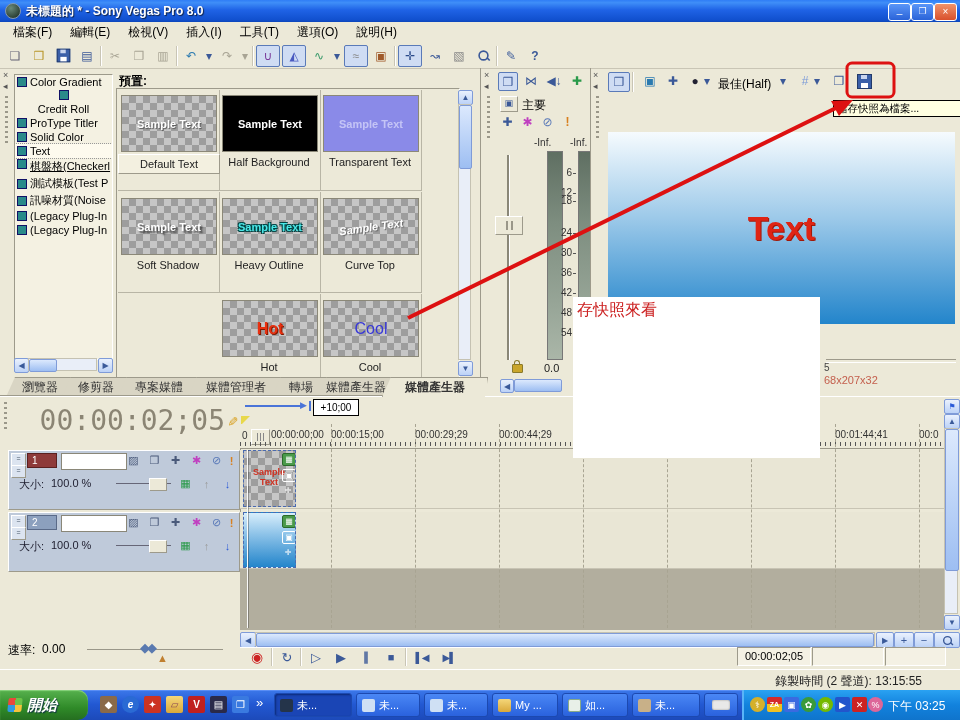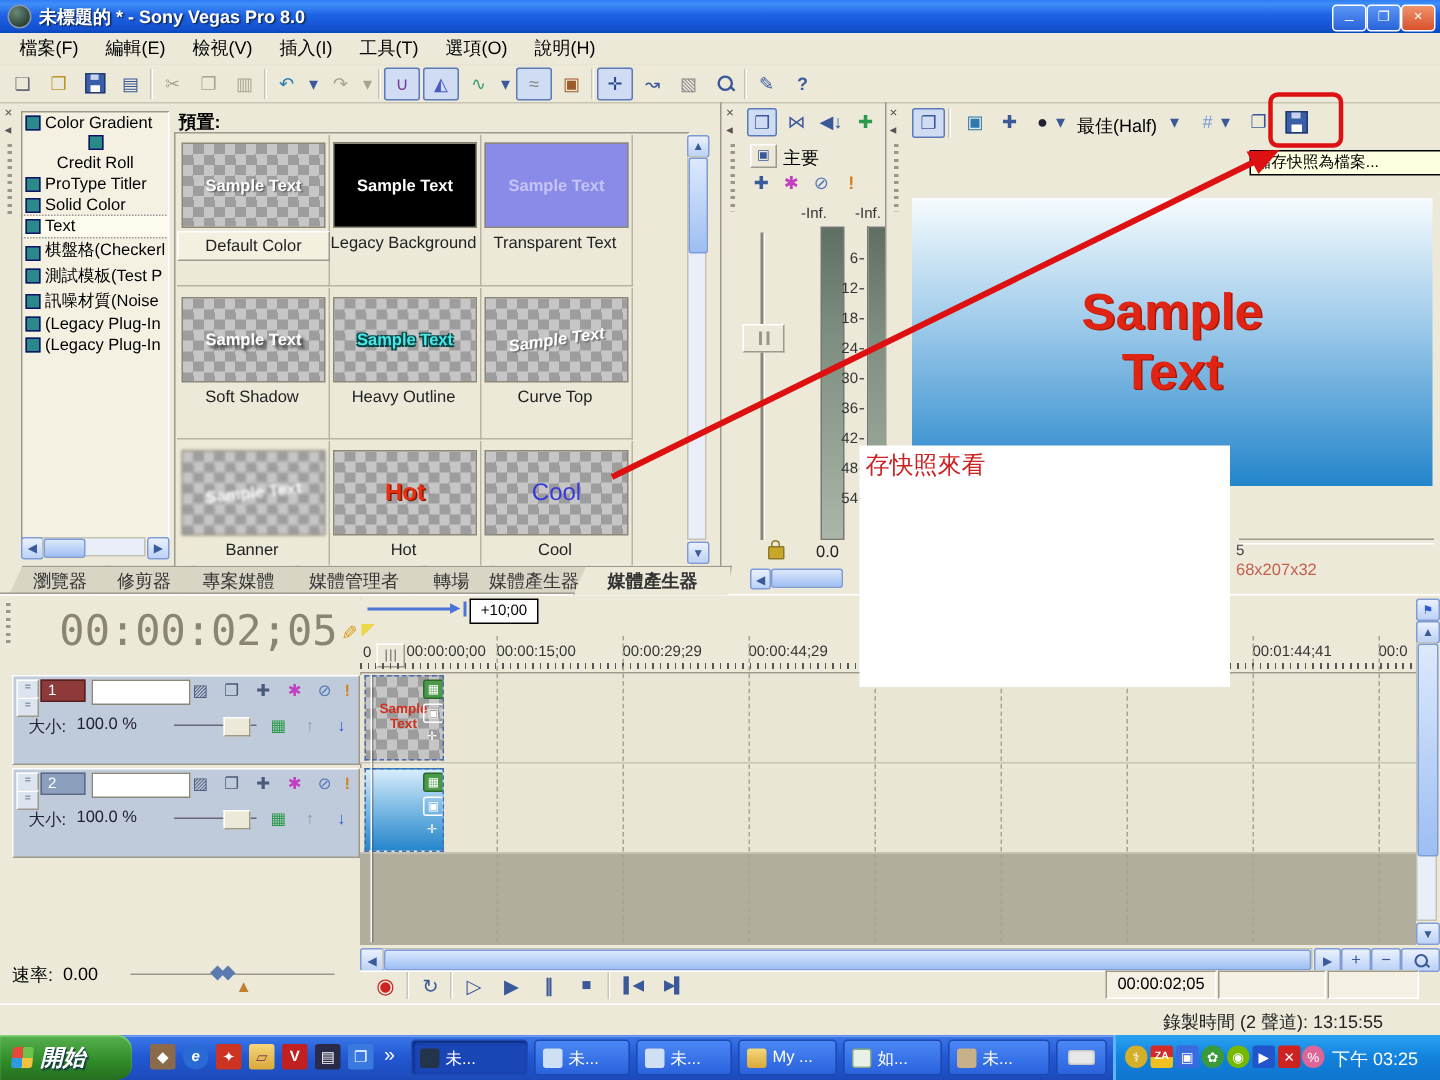--- a/index.html
+++ b/index.html
@@ -125,21 +125,21 @@
         <span>ProType Titler</span>
       </div>
     <div style="display:flex;align-items:center;gap:3px;padding:1px 2px;font-size:11px;white-space:nowrap;">
         <span style="width:8px;height:8px;background:#2a8a8a;border:1px solid #116;flex:0 0 auto;"></span>
         <span>Solid Color</span>
       </div>
     <div style="display:flex;align-items:center;gap:3px;padding:1px 2px;font-size:11px;white-space:nowrap;background:#fdfaee;outline:1px dotted #999;">
         <span style="width:8px;height:8px;background:#2a8a8a;border:1px solid #116;flex:0 0 auto;"></span>
         <span>Text</span>
       </div>
-    <div style="display:flex;align-items:flex-end;gap:3px;padding:1px 2px;font-size:11px;white-space:nowrap;">
+    <div style="display:flex;align-items:flex-start;gap:3px;padding:1px 2px;font-size:11px;white-space:nowrap;text-decoration:underline;">
         <span style="width:8px;height:8px;background:#2a8a8a;border:1px solid #116;flex:0 0 auto;"></span>
         <span>棋盤格(Checkerl</span>
       </div>
     <div style="display:flex;align-items:center;gap:3px;padding:1px 2px;font-size:11px;white-space:nowrap;">
         <span style="width:8px;height:8px;background:#2a8a8a;border:1px solid #116;flex:0 0 auto;"></span>
         <span>測試模板(Test P</span>
       </div>
     <div style="display:flex;align-items:center;gap:3px;padding:1px 2px;font-size:11px;white-space:nowrap;">
         <span style="width:8px;height:8px;background:#2a8a8a;border:1px solid #116;flex:0 0 auto;"></span>
         <span>訊噪材質(Noise</span>
@@ -157,25 +157,25 @@
   <div class="abs strack" style="left:28px;top:358px;width:69px;height:13px;box-sizing:border-box;">
       <div class="sthumb" style="width:26px;height:11px;"></div>
     </div>
   <div class="abs sbtn" style="left:98px;top:358px;width:13px;height:13px;">▶</div>
 
   <span class="abs" style="left:119px;top:73px;font-size:12px;font-weight:bold;">預置:</span>
   <div class="abs in" style="left:116px;top:88px;width:342px;height:288px;background:#ece9d8;overflow:hidden;">
 
     <div class="abs cellb" style="left:1px;top:1px;width:101px;height:100px;">
       <div class="pthumb checker" style="left:3px;top:5px;color:#fff;text-shadow:1px 1px 1px #555;">Sample Text</div>
-      <div class="plabel out" style="left:0px;top:64px;height:18px;line-height:18px;background:#f3f0e0;">Default Color</div>
+      <div class="plabel out" style="left:0px;top:64px;height:18px;line-height:18px;background:#f3f0e0;">Default Text</div>
     </div>
     <div class="abs cellb" style="left:102px;top:1px;width:101px;height:100px;">
       <div class="pthumb" style="left:3px;top:5px;background:#000;color:#fff;">Sample Text</div>
-      <div class="plabel" style="left:0px;top:66px;">Legacy Background</div>
+      <div class="plabel" style="left:0px;top:66px;">Half Background</div>
     </div>
     <div class="abs cellb" style="left:203px;top:1px;width:101px;height:100px;">
       <div class="pthumb" style="left:3px;top:5px;background:#8a8ae8;color:rgba(235,235,255,.6);">Sample Text</div>
       <div class="plabel" style="left:0px;top:66px;">Transparent Text</div>
     </div>
 
     <div class="abs cellb" style="left:1px;top:103px;width:101px;height:100px;">
       <div class="pthumb checker" style="left:3px;top:6px;color:#fff;text-shadow:2px 2px 2px #333;">Sample Text</div>
       <div class="plabel" style="left:0px;top:67px;">Soft Shadow</div>
     </div>
@@ -183,26 +183,20 @@
       <div class="pthumb checker" style="left:3px;top:6px;color:#4ae8e8;text-shadow:-1px -1px 0 #044,1px 1px 0 #044,1px -1px 0 #044,-1px 1px 0 #044;">Sample Text</div>
       <div class="plabel" style="left:0px;top:67px;">Heavy Outline</div>
     </div>
     <div class="abs cellb" style="left:203px;top:103px;width:101px;height:100px;">
       <div class="pthumb checker" style="left:3px;top:6px;color:#fff;text-shadow:1px 1px 1px #666;transform-origin:center;font-style:italic;">
           <span style="display:inline-block;transform:rotate(-8deg);">Sample Text</span>
         </div>
       <div class="plabel" style="left:0px;top:67px;">Curve Top</div>
     </div>
 
-    <div class="abs cellb" style="left:1px;top:205px;width:101px;height:100px;">
-      <div class="pthumb checker" style="left:3px;top:6px;color:#fff;filter:blur(1px);">
-          <span style="display:inline-block;transform:rotate(-6deg);">Sample Text</span>
-        </div>
-      <div class="plabel" style="left:0px;top:67px;">Banner</div>
-    </div>
     <div class="abs cellb" style="left:102px;top:205px;width:101px;height:100px;">
       <div class="pthumb checker" style="left:3px;top:6px;color:#e83010;font-size:16px;text-shadow:1px 1px 0 #801800;">Hot</div>
       <div class="plabel" style="left:0px;top:67px;">Hot</div>
     </div>
     <div class="abs cellb" style="left:203px;top:205px;width:101px;height:100px;">
       <div class="pthumb checker" style="left:3px;top:6px;color:#3838d8;font-size:16px;font-weight:normal;">Cool</div>
       <div class="plabel" style="left:0px;top:67px;">Cool</div>
     </div>
   </div>
   <div class="abs sbtn" style="left:458px;top:90px;width:13px;height:13px;">▲</div>
@@ -252,21 +246,21 @@
   <span class="abs" style="left:570px;top:137px;font-size:10px;color:#333;width:19px;overflow:hidden;white-space:nowrap;display:inline-block;">-Inf.</span>
   <div class="abs" style="left:507px;top:155px;width:2px;height:205px;background:#8a8778;border-right:1px solid #fff;"></div>
   <div class="abs out" style="left:495px;top:216px;width:26px;height:17px;display:flex;align-items:center;justify-content:center;gap:3px;">
       <span style="width:2px;height:9px;background:#9a9789;"></span>
       <span style="width:2px;height:9px;background:#9a9789;"></span>
     </div>
   <div class="abs" style="left:547px;top:151px;width:14px;height:207px;background:linear-gradient(to bottom,#5f6f62,#7e8e80 35%,#98a698 75%,#aab6a8);border:1px solid #777;"></div>
   <div class="abs" style="left:578px;top:151px;width:11px;height:207px;background:linear-gradient(to bottom,#5f6f62,#7e8e80 35%,#98a698 75%,#aab6a8);border:1px solid #777;border-right:none;"></div>
   <span class="mnum" style="left:560px;top:167px;">6</span>
   <span class="mnum" style="left:560px;top:187px;">12</span>
-  <span class="mnum" style="left:560px;top:207px;">18</span>
+  <span class="mnum" style="left:560px;top:195px;">18</span>
   <span class="mnum" style="left:560px;top:227px;">24</span>
   <span class="mnum" style="left:560px;top:247px;">30</span>
   <span class="mnum" style="left:560px;top:267px;">36</span>
   <span class="mnum" style="left:560px;top:287px;">42</span>
   <span class="mnum" style="left:560px;top:307px;">48</span>
   <span class="mnum" style="left:560px;top:327px;">54</span>
   <div class="abs lock" style="left:512px;top:364px;"></div>
   <span class="abs" style="left:544px;top:362px;font-size:11px;color:#222;">0.0</span>
   <div class="abs sbtn" style="left:500px;top:379px;width:12px;height:12px;">◀</div>
   <div class="abs sthumb" style="left:514px;top:379px;width:46px;height:11px;"></div>
@@ -286,21 +280,20 @@
   <div class="tbtn abs" style="left:796px;top:72px;width:18px;height:18px;color:#7a9ad8;">#</div>
   <div class="tbtn abs" style="left:812px;top:72px;width:10px;height:18px;">▾</div>
   <div class="tbtn abs" style="left:830px;top:72px;width:18px;height:18px;">❐</div>
   <div class="tbtn abs" style="left:854px;top:72px;width:20px;height:18px;">
       <span class="floppy"></span>
     </div>
 
   <div class="abs" style="left:833px;top:100px;width:124px;height:15px;background:#ffffe1;border:1px solid #000;font-size:10.5px;line-height:15px;padding-left:3px;white-space:nowrap;overflow:hidden;"><span>儲存快照為檔案...</span></div>
 
   <div class="abs" style="left:608px;top:132px;width:347px;height:192px;background:linear-gradient(to bottom,#f6fbfe,#9cc9e9 45%,#2385cb 100%);display:flex;flex-direction:column;align-items:center;justify-content:center;">
-    <span style="font-size:34px;font-weight:bold;color:#df2414;line-height:40px;text-shadow:1px 1px 0 #a01808;">Sample</span>
     <span style="font-size:34px;font-weight:bold;color:#df2414;line-height:40px;text-shadow:1px 1px 0 #a01808;">Text</span>
   </div>
 
   <div class="abs" style="left:826px;top:359px;width:130px;height:2px;border-top:1px solid #9d9a8b;border-bottom:1px solid #fff;"></div>
   <span class="abs" style="left:824px;top:362px;font-size:10px;color:#444;">5</span>
   <span class="abs" style="left:824px;top:374px;font-size:11px;color:#c4604e;">68x207x32</span>
 
   <div class="abs" style="left:0;top:396px;width:960px;height:3px;background:#ece9d8;border-top:1px solid #fff;border-bottom:1px solid #c9c5b5;"></div>
 
   <div class="abs" style="left:0;top:399px;width:240px;height:231px;background:#ece9d8;border-right:1px solid #9d9a8b;"></div>

